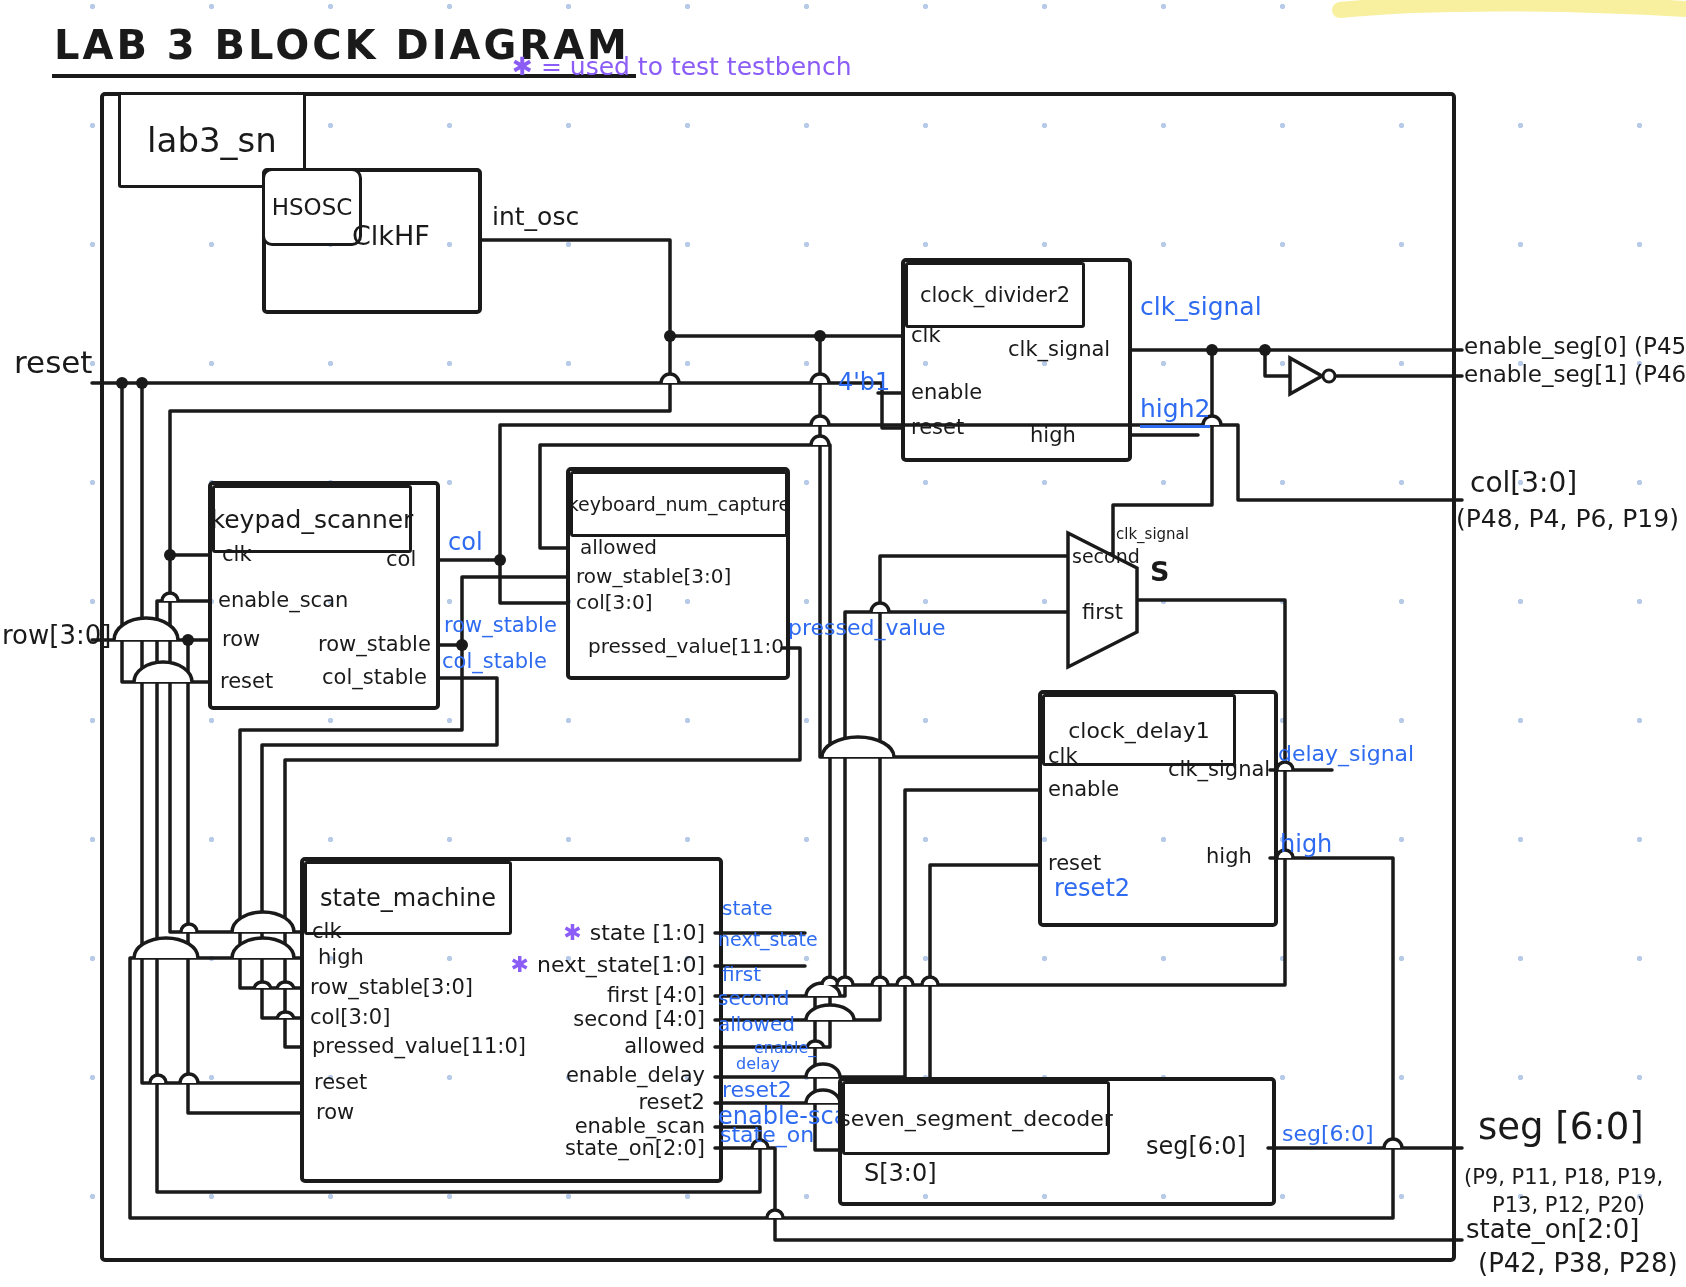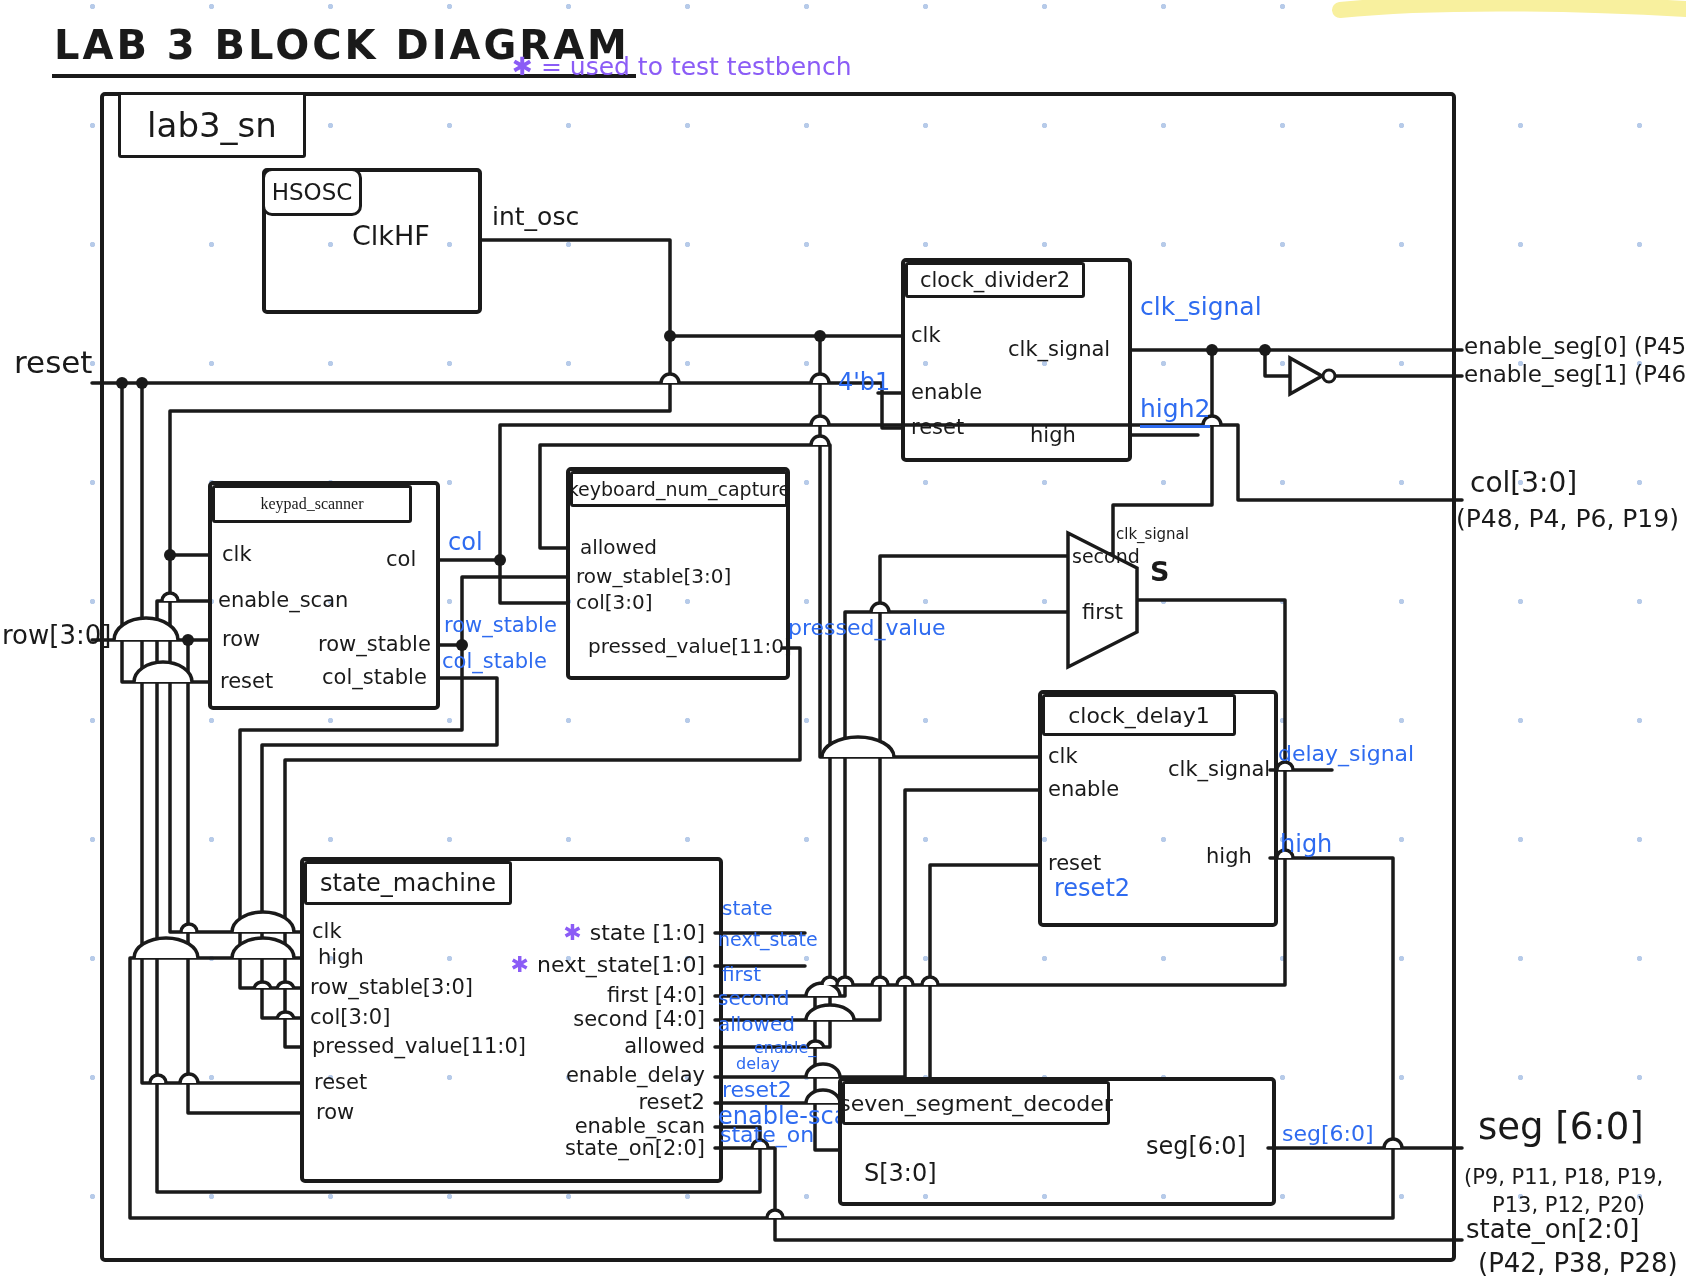--- a/index.html
+++ b/index.html
@@ -8,21 +8,21 @@
     background-color:#ffffff;
     background-image:radial-gradient(circle,#b7cbe9 2.3px, transparent 3px);
     background-size:119px 119px;background-position:33px 66px;
     font-family:"DejaVu Sans",sans-serif;color:#1a1a1a;
   }
   .t{position:absolute;white-space:nowrap;line-height:1.05;}
   .blue{color:#2e6bf0;}
   .pink{color:#8b5cf6;}
   .box{position:absolute;border:4px solid #1a1a1a;border-radius:5px;background:transparent;}
   .tab{position:absolute;border:3px solid #1a1a1a;border-radius:3px;background:#fff;
-       display:flex;align-items:center;justify-content:center;padding:1px 8px;}
+       display:flex;align-items:center;justify-content:center;padding:16px 8px;}
   .rt{text-align:right;}
   svg.wires{position:absolute;left:0;top:0;pointer-events:none;}
   .smout{position:absolute;display:flex;gap:8px;align-items:baseline;}
 </style>
 </head>
 <body>
 
 <svg class="wires" width="1686" height="1287">
   <path d="M1340,10 C1430,1 1560,2 1686,9" stroke="#f8f09e" stroke-width="16" fill="none" stroke-linecap="round"></path>
   <g stroke="#1a1a1a" stroke-width="3.5" fill="none" stroke-linecap="round" stroke-linejoin="round">
@@ -145,21 +145,21 @@
 <div class="t" style="left:911px;top:324px;font-size:21px;">clk</div>
 <div class="t" style="left:911px;top:381px;font-size:21px;">enable</div>
 <div class="t" style="left:911px;top:416px;font-size:21px;">reset</div>
 <div class="t" style="left:1008px;top:338px;font-size:21px;">clk_signal</div>
 <div class="t" style="left:1030px;top:424px;font-size:21px;">high</div>
 <div class="t blue" style="left:838px;top:370px;font-size:24px;">4'b1</div>
 <div class="t blue" style="left:1140px;top:294px;font-size:25px;">clk_signal</div>
 <div class="t blue" style="left:1140px;top:396px;font-size:25px;border-bottom:3px solid #2e6bf0;padding-bottom:3px;">high2</div>
 
 <div class="box" style="left:208px;top:481px;width:224px;height:221px;"></div>
-<div class="tab" style="left:212px;top:485px;width:178px;height:30px;font-size:16px;font-family:Liberation Serif, serif;">keypad_scanner</div>
+<div class="tab" style="left:212px;top:485px;width:178px;height:30px;font-size:25px;">keypad_scanner</div>
 <div class="t" style="left:222px;top:543px;font-size:21px;">clk</div>
 <div class="t" style="left:218px;top:589px;font-size:21px;">enable_scan</div>
 <div class="t" style="left:222px;top:628px;font-size:21px;">row</div>
 <div class="t" style="left:220px;top:670px;font-size:21px;">reset</div>
 <div class="t" style="left:386px;top:548px;font-size:21px;">col</div>
 <div class="t" style="left:318px;top:633px;font-size:21px;">row_stable</div>
 <div class="t" style="left:322px;top:666px;font-size:21px;">col_stable</div>
 <div class="t blue" style="left:448px;top:530px;font-size:24px;">col</div>
 <div class="t blue" style="left:444px;top:614px;font-size:21px;">row_stable</div>
 <div class="t blue" style="left:442px;top:650px;font-size:21px;">col_stable</div>

